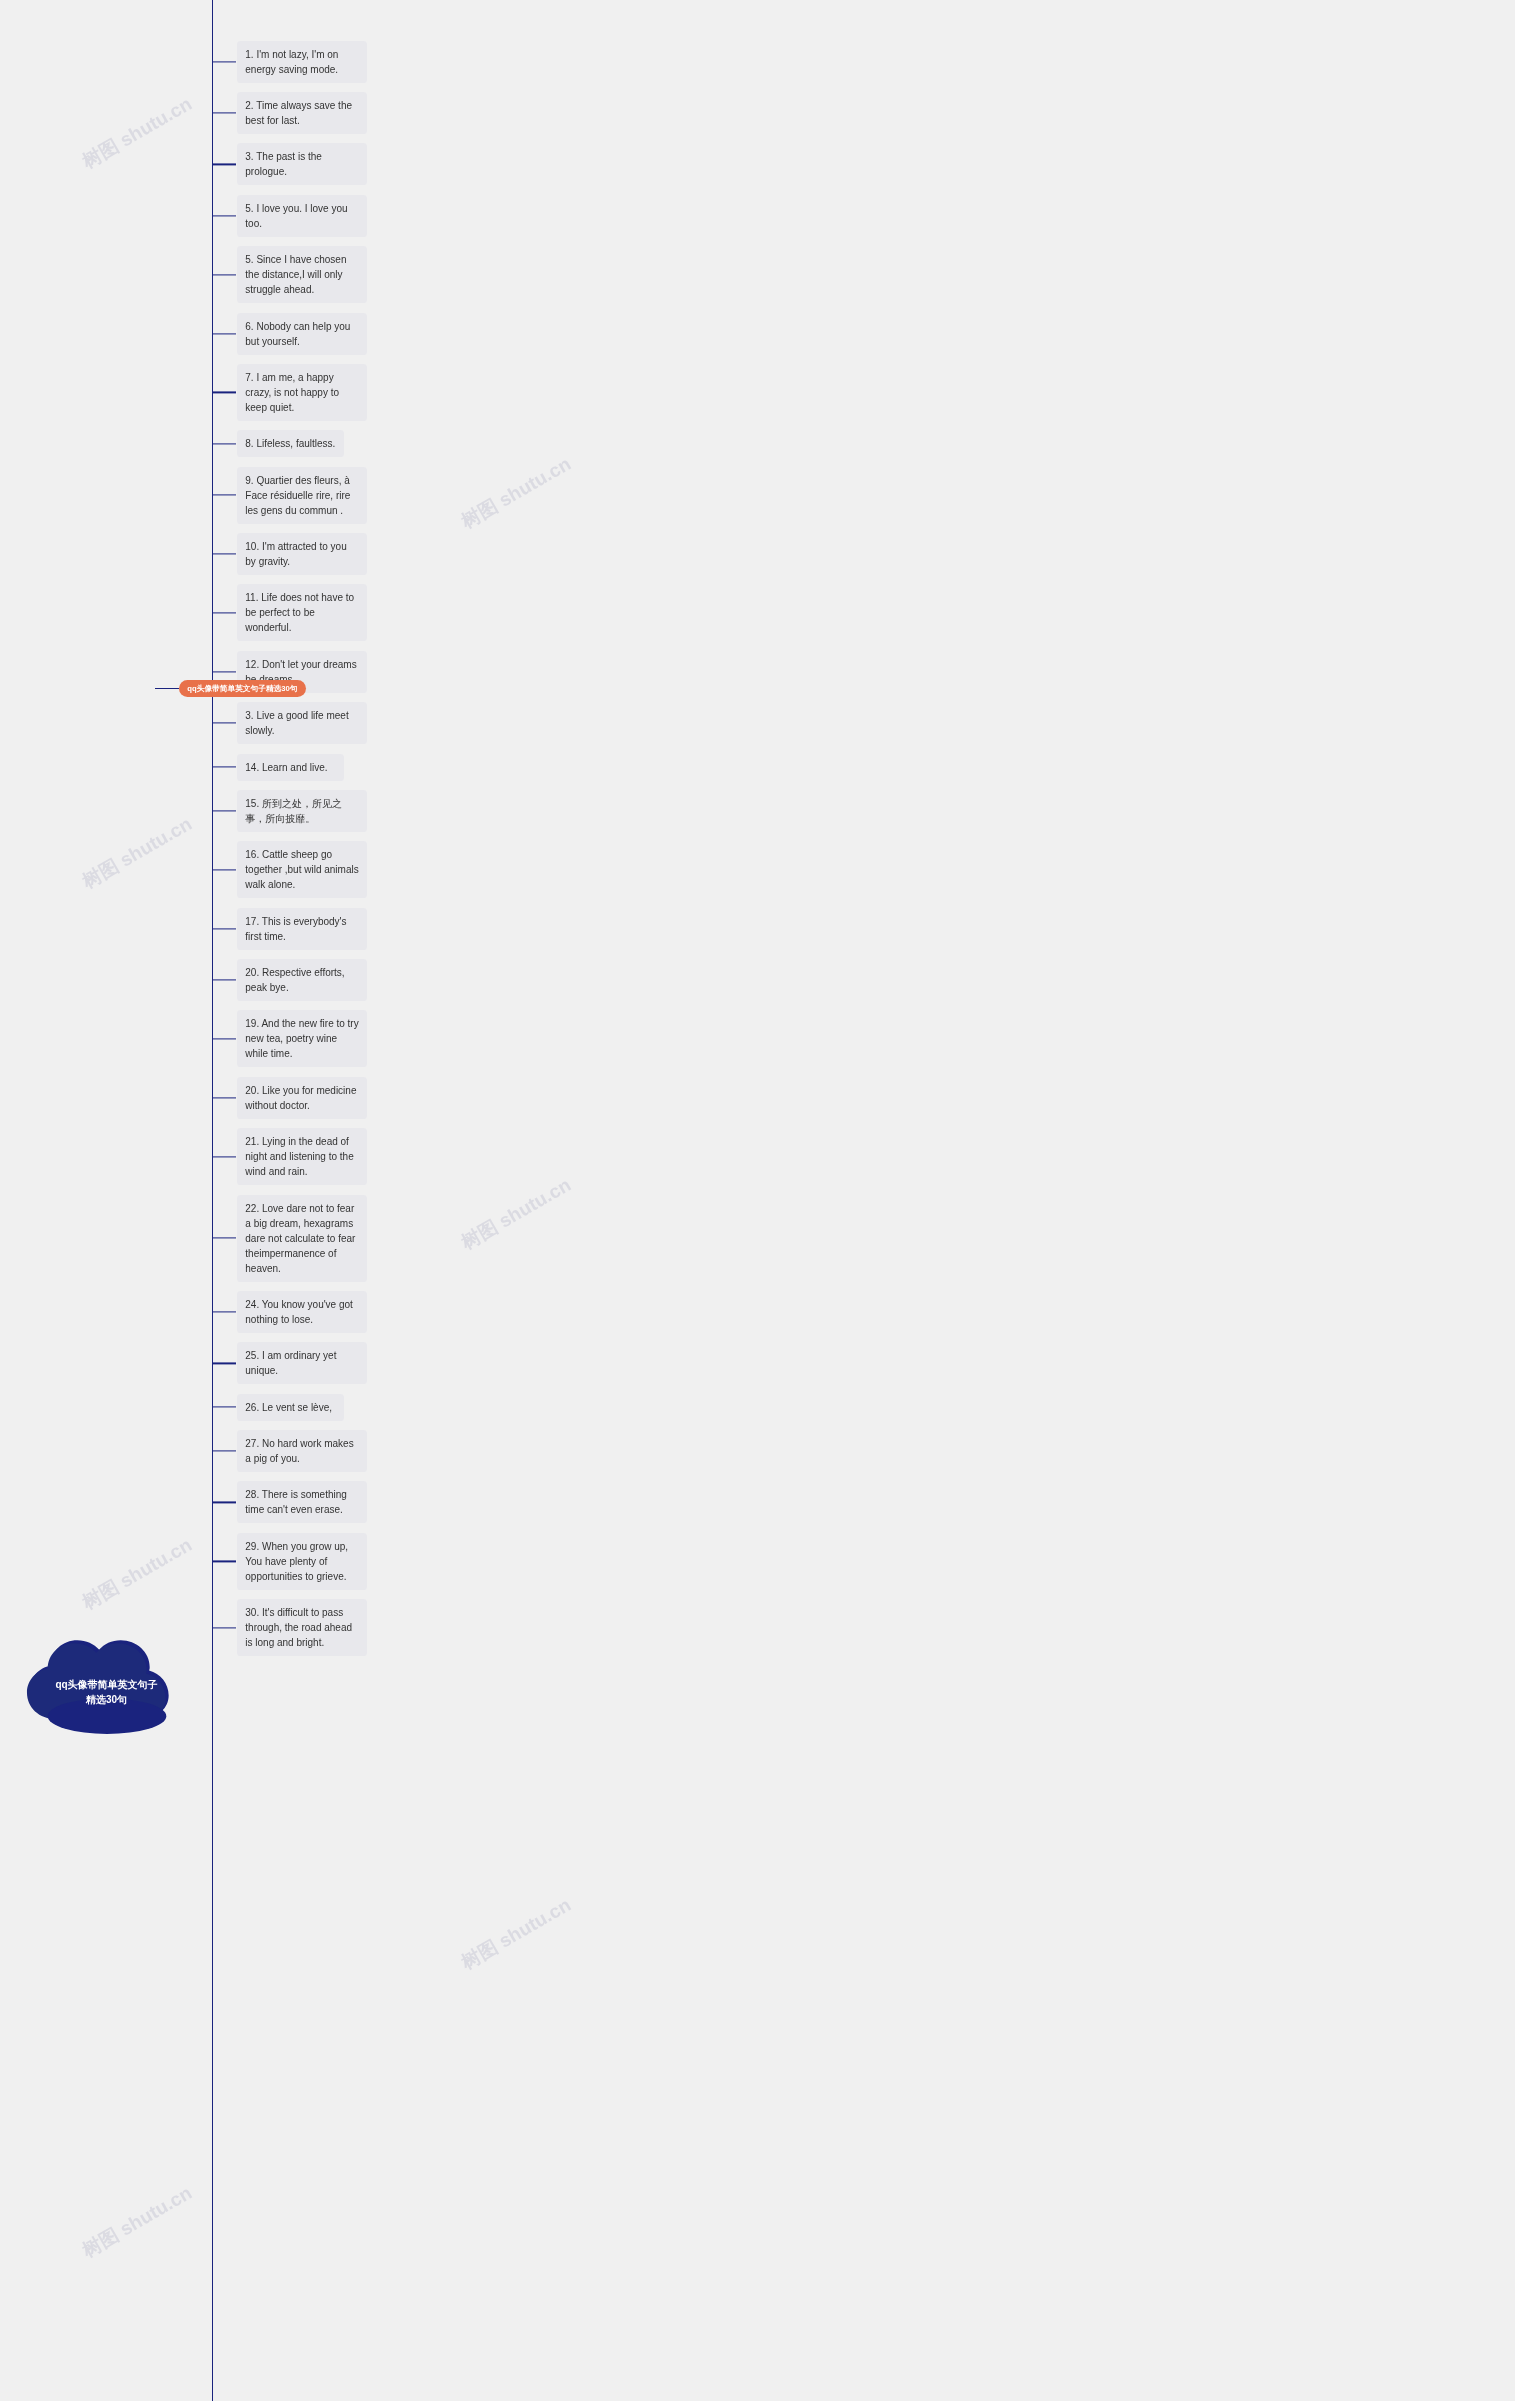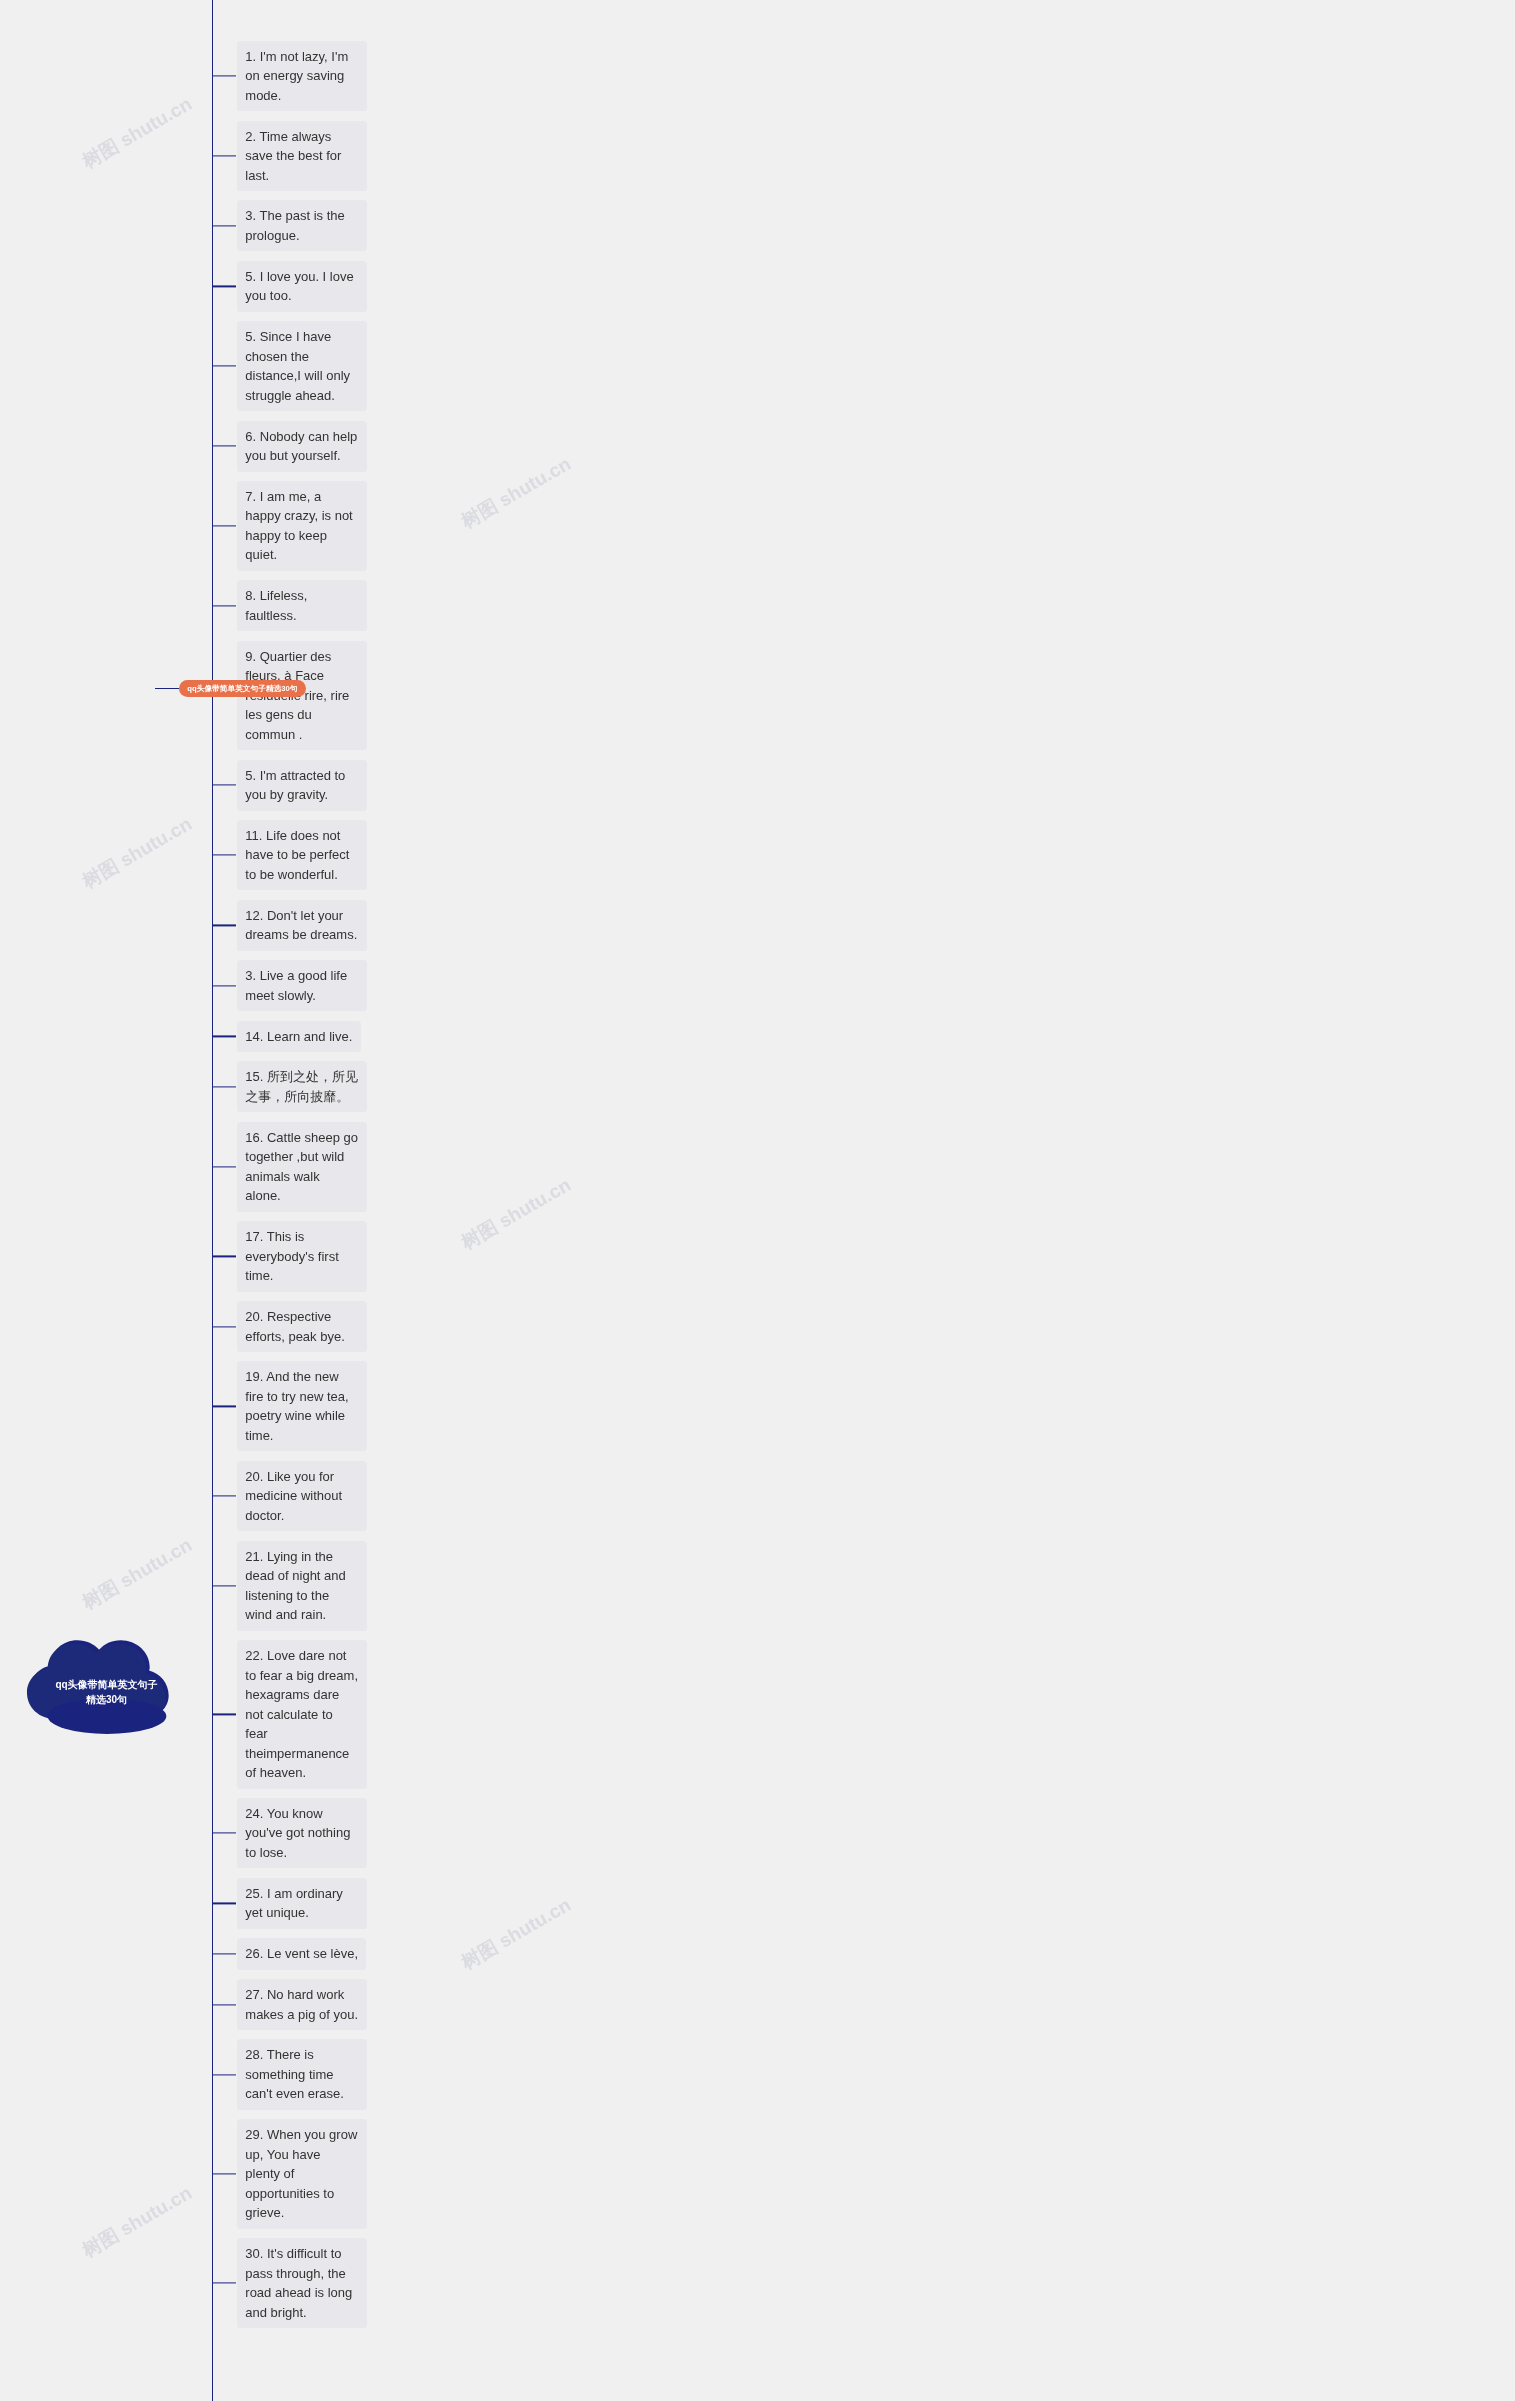--- a/index.html
+++ b/index.html
@@ -146,21 +146,21 @@
       width: 22.5px;
       height: 1.2px;
       background-color: #1a237e;
       transform: translateY(-50%);
     }
 
     .item-box {
       background-color: #e8e8ec;
       border-radius: 3.6px;
       padding: 6px 8.3px;
-      font-size: 13px;
+      font-size: 10px;
       color: #333;
       line-height: 1.5;
       min-width: 107px;
       max-width: 130px;
     }
 
     
     .spacer-top {
       height: 18px;
     }
@@ -267,21 +267,21 @@
     <div class="item-node">
       <div class="item-connector"></div>
       <div class="item-box">
         <span>9. Quartier des fleurs, à Face résiduelle rire, rire les gens du commun .</span>
       </div>
     </div>
 
     <div class="item-node">
       <div class="item-connector"></div>
       <div class="item-box">
-        <span>5. I'm attracted to you by gravity.</span>
+        <span>10. I'm attracted to you by gravity.</span>
       </div>
     </div>
 
     <div class="item-node">
       <div class="item-connector"></div>
       <div class="item-box">
         <span>11. Life does not have to be perfect to be wonderful.</span>
       </div>
     </div>
 

